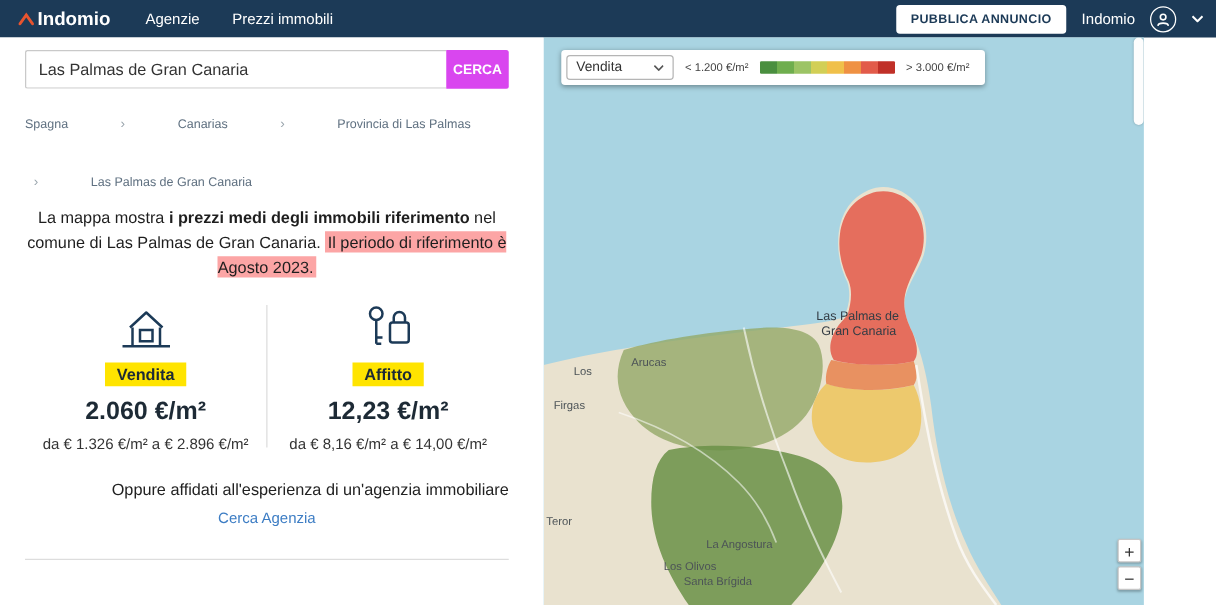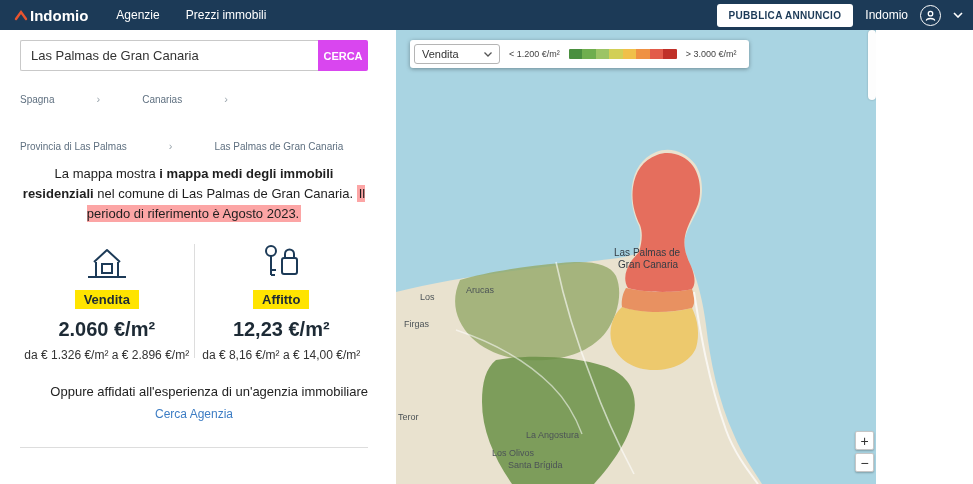--- a/index.html
+++ b/index.html
@@ -16,21 +16,21 @@
   nav a { color:#fff; font-size:12px; text-decoration:none; cursor:pointer; }
   .hright { display:flex; align-items:center; gap:12px; }
   .publish-btn { background:#fff; color:#1c3a57; border:none; border-radius:3px; font-family:inherit;
                  font-size:10px; font-weight:bold; padding:6px 12px; letter-spacing:.3px; cursor:pointer; }
   .login { color:#fff; font-size:12px; text-decoration:none; cursor:pointer; }
   .avatar { width:21px; height:21px; border-radius:50%; border:1.5px solid #fff; display:flex; align-items:center; justify-content:center; cursor:pointer; }
   .chev-down { display:flex; align-items:center; cursor:pointer; }
 
   
   .content { flex:1; display:flex; min-height:0; }
-  .left-panel { width:396px; background:#fff; padding:10px 28px 0 20px; }
+  .left-panel { width:435px; background:#fff; padding:10px 28px 0 20px; }
 
   
   .search-row { display:flex; }
   .search-row input { flex:1; height:31px; border:1px solid #c9c9c9; border-right:none; border-radius:2px 0 0 2px;
                       padding:0 10px; font-size:13px; color:#333; font-family:inherit; outline:none; }
   .cerca-btn { width:50px; height:31px; background:#d946ef; color:#fff; border:none; border-radius:0 2px 2px 0;
                font-size:11px; font-weight:bold; font-family:inherit; cursor:pointer; }
 
   
   .breadcrumb { margin-top:22px; font-size:10px; color:#5f7080; display:flex; align-items:center; flex-wrap:wrap;gap:35px; }
@@ -129,21 +129,21 @@
         <span class="sep">›</span>
         <a>Canarias</a>
         <span class="sep">›</span>
         <a>Provincia di Las Palmas</a>
         <span class="sep">›</span>
         <span>Las Palmas de Gran Canaria</span>
       </div>
 
 
       <p class="intro">
-        <span>La mappa mostra </span><b>i mappa medi degli immobili residenziali</b><span> nel comune di Las Palmas de Gran Canaria. </span><span class="hl">Il periodo di riferimento è Agosto 2023.</span>
+        <span>La mappa mostra </span><b>i prezzi medi degli immobili riferimento</b><span> nel comune di Las Palmas de Gran Canaria. </span><span class="hl">Il periodo di riferimento è Agosto 2023.</span>
       </p>
 
       <div class="stats">
         <div class="stat-col">
           <span class="stat-icon">
             <svg width="46" height="40" viewBox="0 0 46 40">
               <path d="M4 35 H42" stroke="#1c3a57" stroke-width="2" fill="none"></path>
               <path d="M10 20 L23 8 L36 20" stroke="#1c3a57" stroke-width="2" fill="none" stroke-linejoin="round"></path>
               <path d="M12 20 V35 M34 20 V35" stroke="#1c3a57" stroke-width="2" fill="none"></path>
               <rect x="18" y="22" width="10" height="9" stroke="#1c3a57" stroke-width="2" fill="none"></rect>

